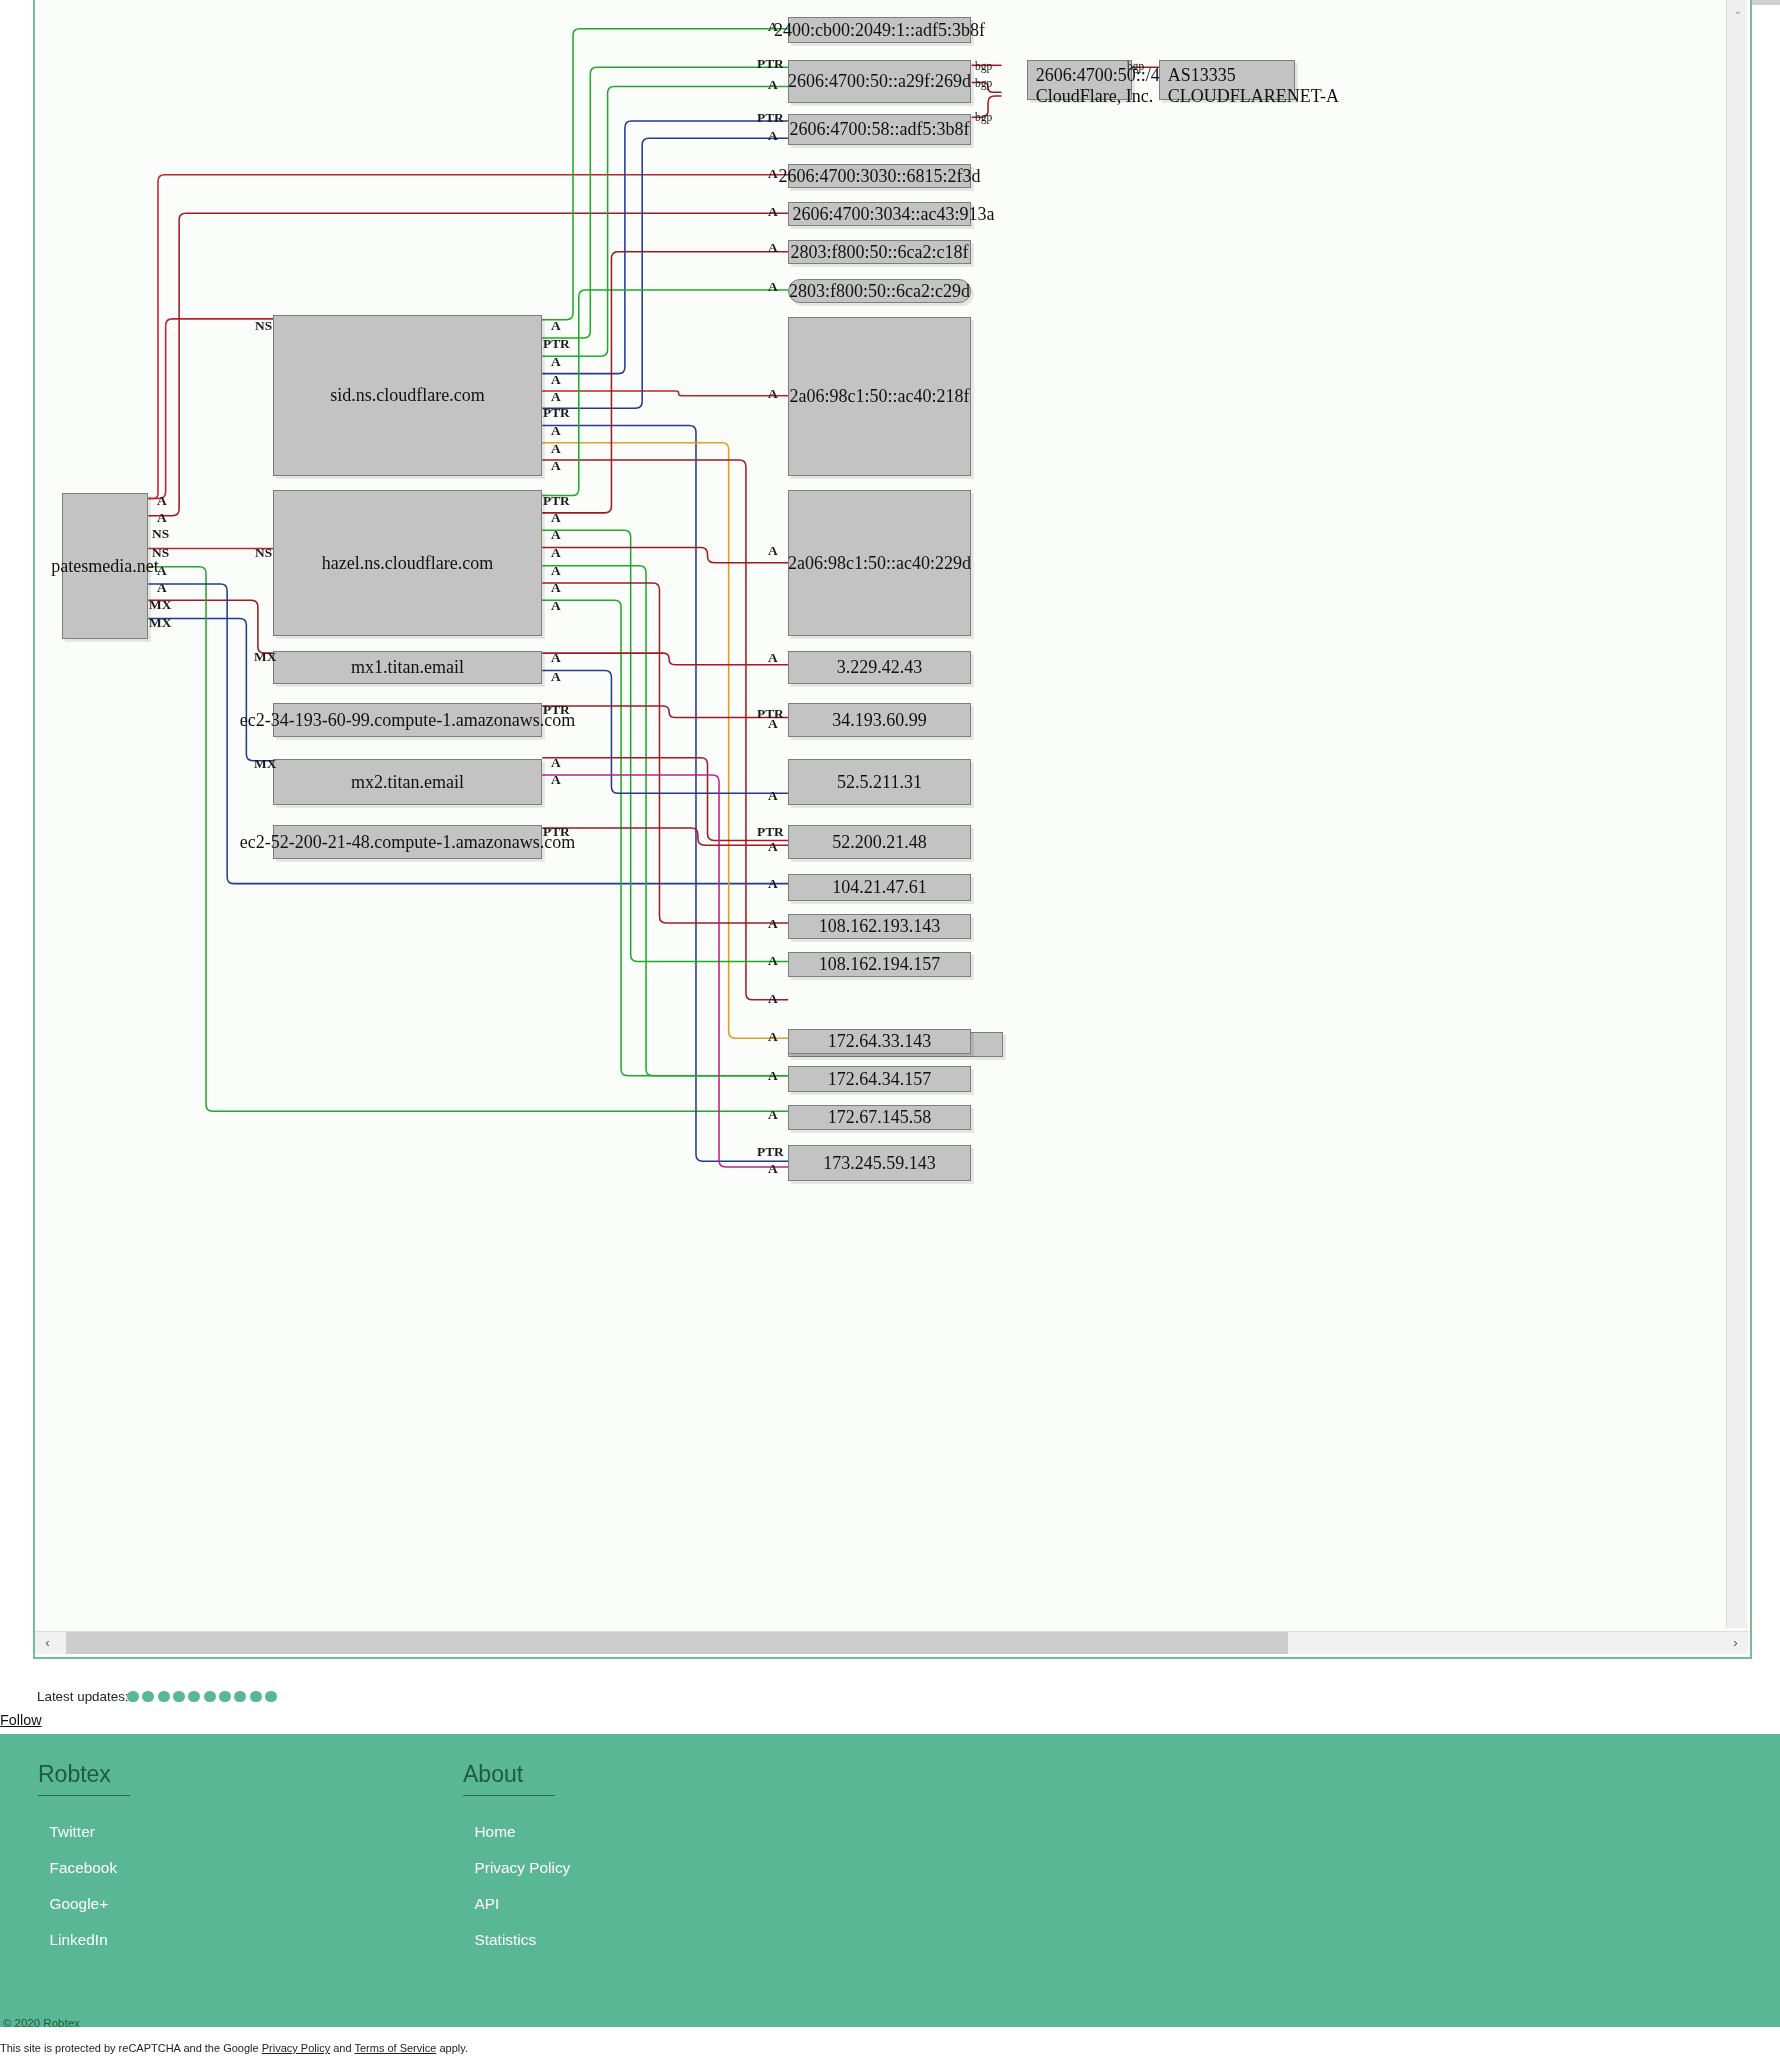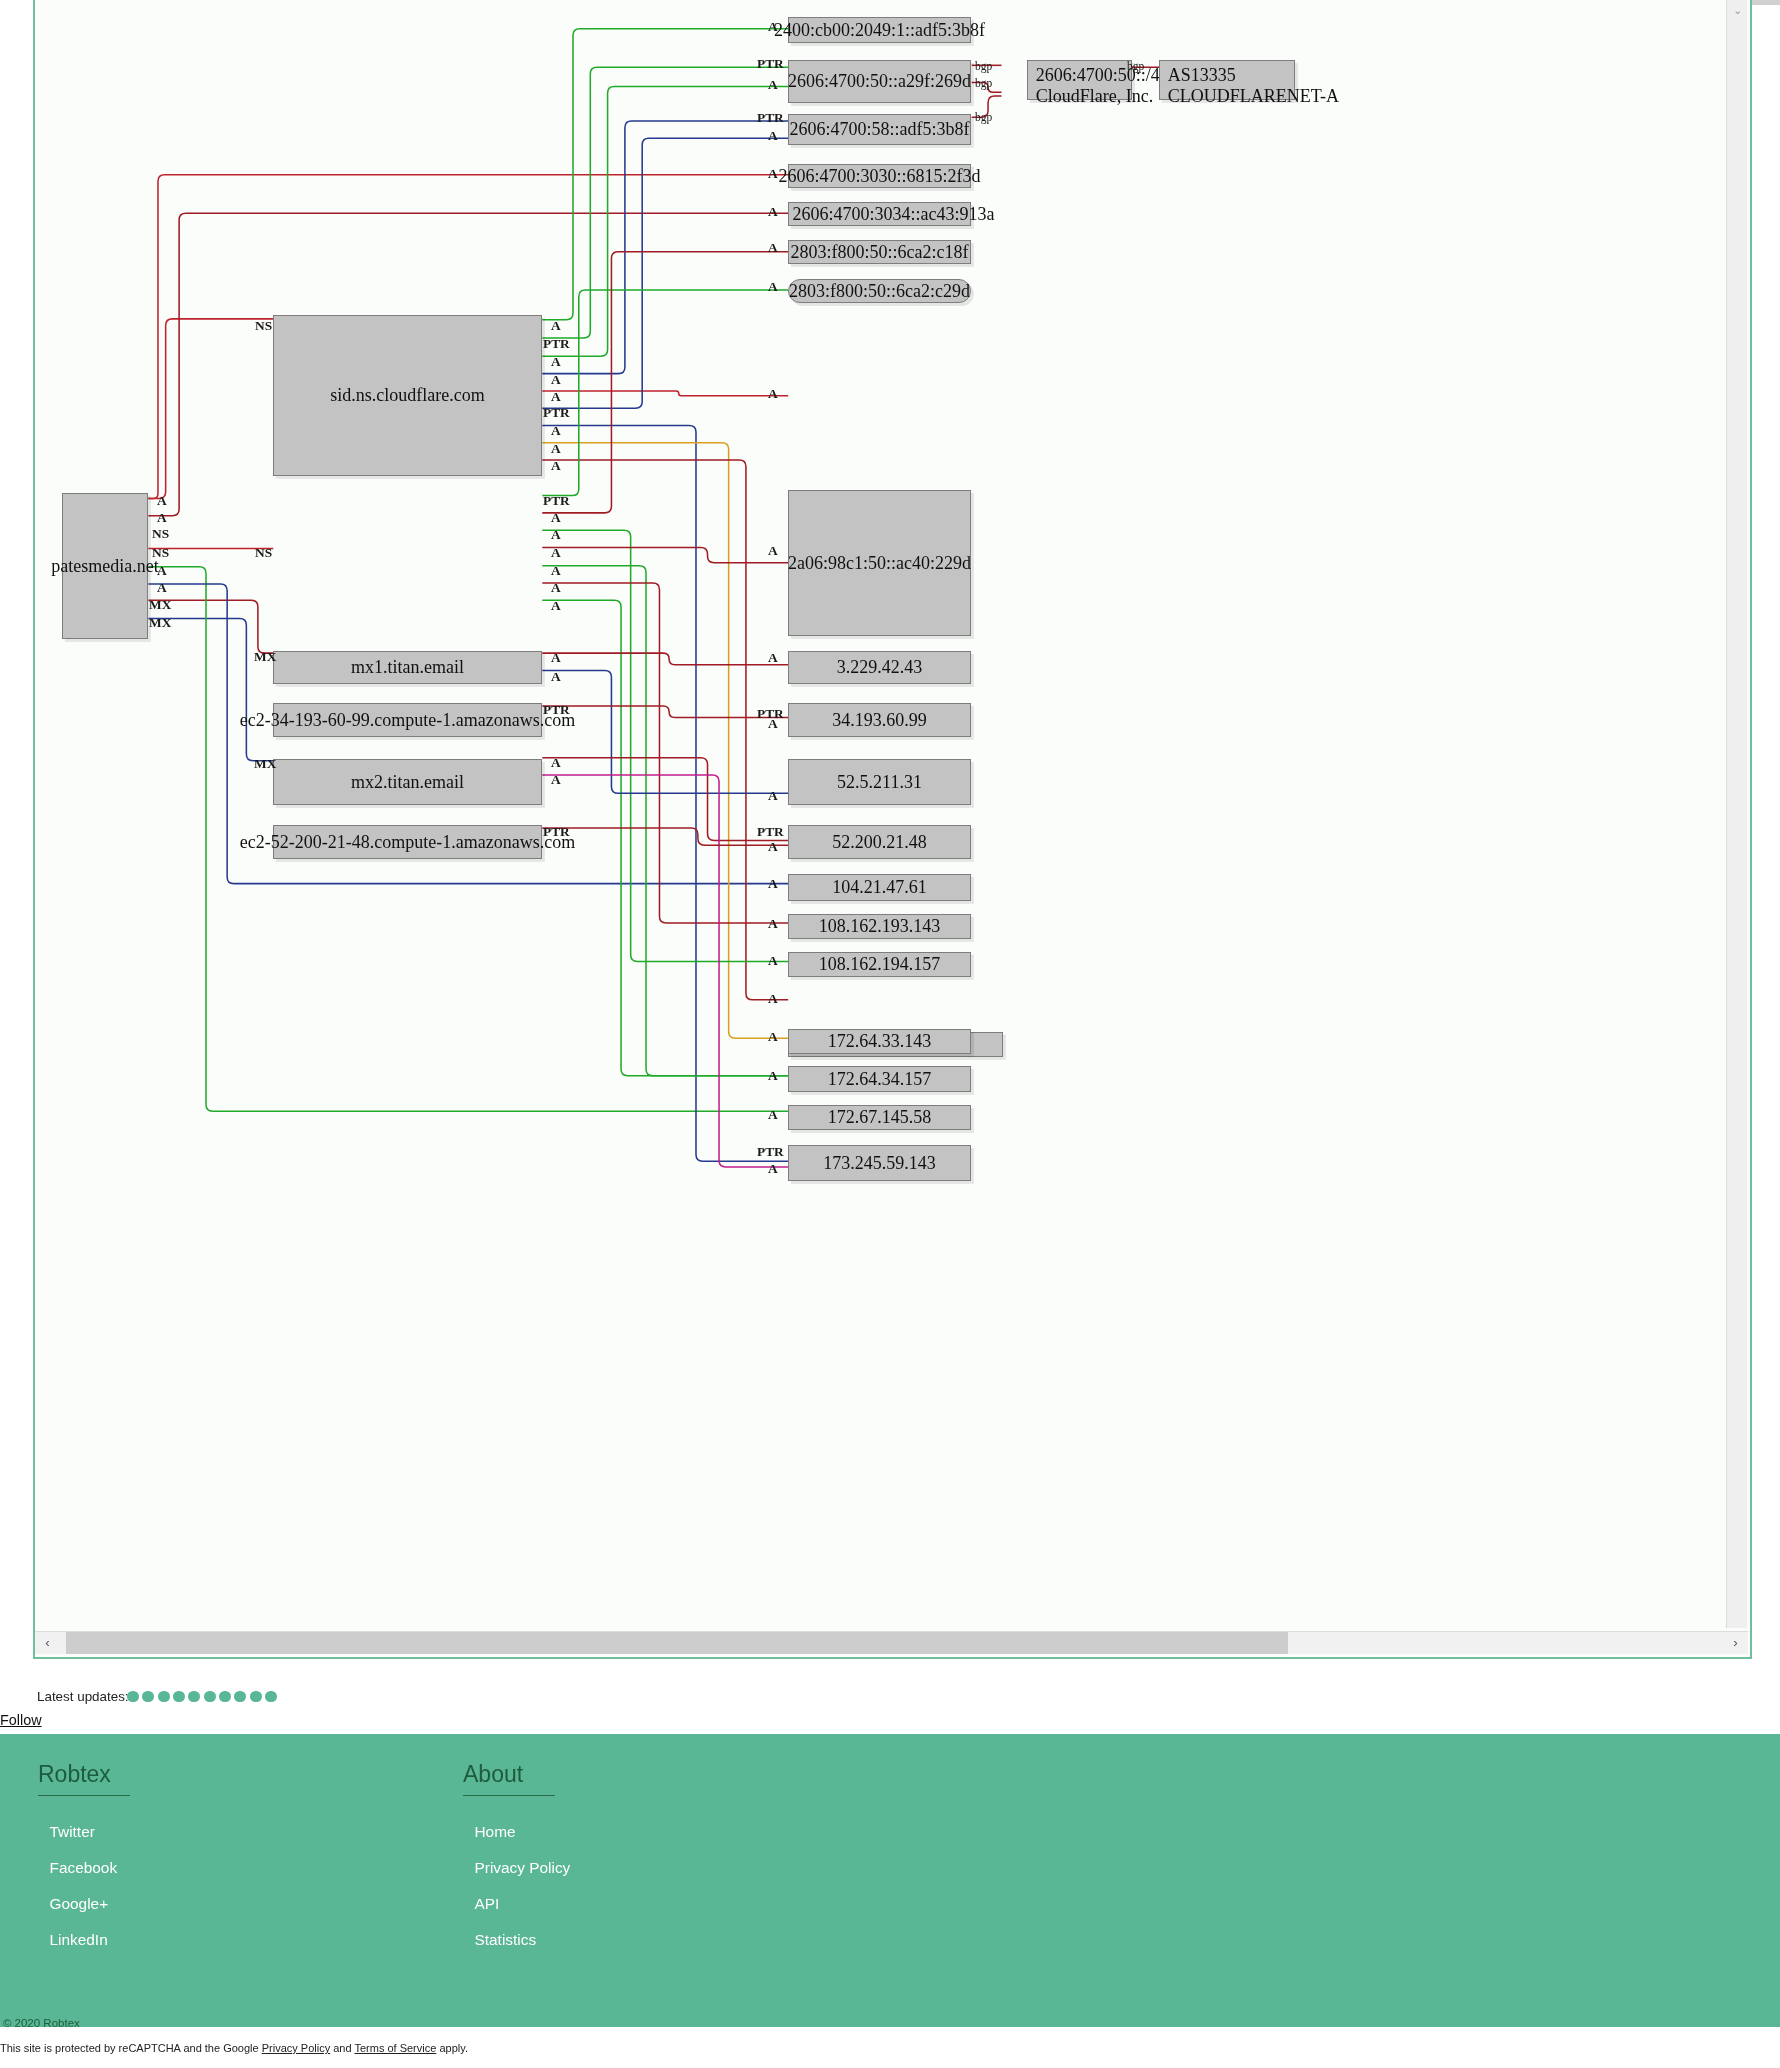--- a/index.html
+++ b/index.html
@@ -138,20 +138,23 @@
           <path d="M975,86 L987,86 Q992,86 992,91 L992,91 Q992,96 997,96 L1006,96" fill="none" stroke="#a01b24" stroke-width="1.6"></path>
           <path d="M975,122 L985,122 Q992,122 992,115 L992,107 Q992,100 999,100 L1006,100" fill="none" stroke="#a01b24" stroke-width="1.6"></path>
           <path d="M1134,70 L1170,70" fill="none" stroke="#a01b24" stroke-width="1.6"></path>
         </svg>
     <div class="node" style="left: 27px; top: 493px; width: 86px; height: 146px;">
           <span>patesmedia.net</span>
         </div>
         <div class="node" style="left: 238px; top: 315px; width: 269px; height: 161px; align-items: center;">
           <span>sid.ns.cloudflare.com</span>
         </div>
+        <div class="node" style="left: 238px; top: 490px; width: 269px; height: 146px;">
+          <span>hazel.ns.cloudflare.com</span>
+        </div>
         <div class="node" style="left: 238px; top: 651px; width: 269px; height: 33px;">
           <span>mx1.titan.email</span>
         </div>
         <div class="node" style="left: 238px; top: 703px; width: 269px; height: 34px;">
           <span>ec2-34-193-60-99.compute-1.amazonaws.com</span>
         </div>
         <div class="node" style="left: 238px; top: 759px; width: 269px; height: 46px;">
           <span>mx2.titan.email</span>
         </div>
         <div class="node" style="left: 238px; top: 825px; width: 269px; height: 34px;">
@@ -170,20 +173,23 @@
           <span>2606:4700:3030::6815:2f3d</span>
         </div>
         <div class="node" style="left: 753px; top: 202px; width: 183px; height: 24px; padding-left: 28px;">
           <span>2606:4700:3034::ac43:913a</span>
         </div>
         <div class="node" style="left: 753px; top: 240px; width: 183px; height: 24px;">
           <span>2803:f800:50::6ca2:c18f</span>
         </div>
         <div class="node" style="left: 753px; top: 279px; width: 183px; height: 24px; border-radius: 12px;">
           <span>2803:f800:50::6ca2:c29d</span>
+        </div>
+        <div class="node" style="left: 753px; top: 317px; width: 183px; height: 159px;">
+          <span>2a06:98c1:50::ac40:218f</span>
         </div>
         <div class="node" style="left: 753px; top: 490px; width: 183px; height: 146px;">
           <span>2a06:98c1:50::ac40:229d</span>
         </div>
         <div class="node" style="left: 753px; top: 651px; width: 183px; height: 33px;">
           <span>3.229.42.43</span>
         </div>
         <div class="node" style="left: 753px; top: 703px; width: 183px; height: 34px;">
           <span>34.193.60.99</span>
         </div>

